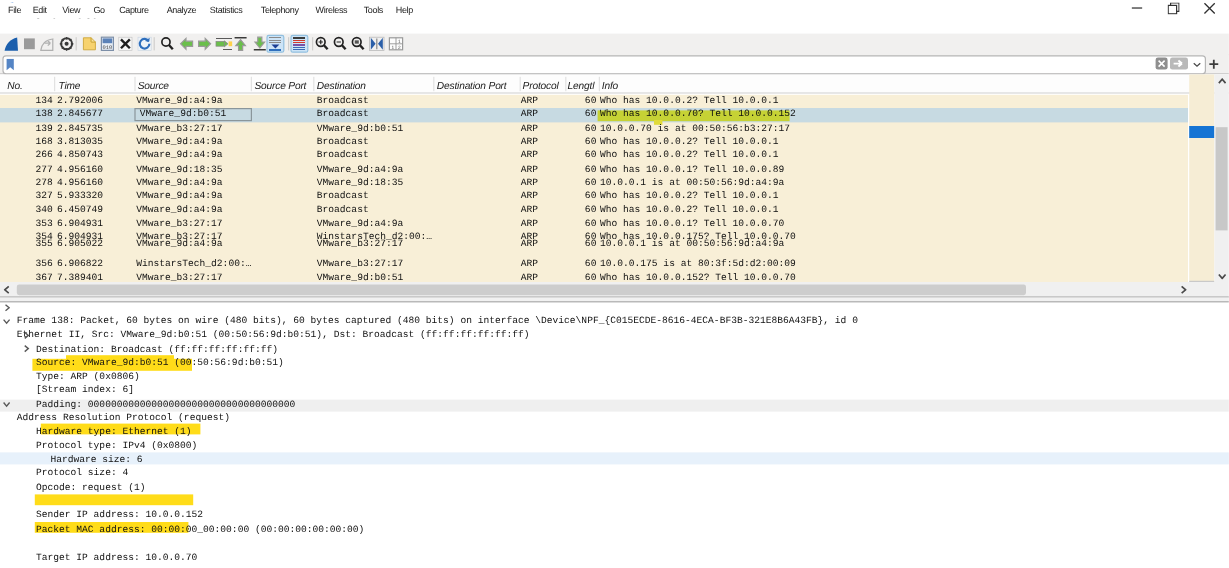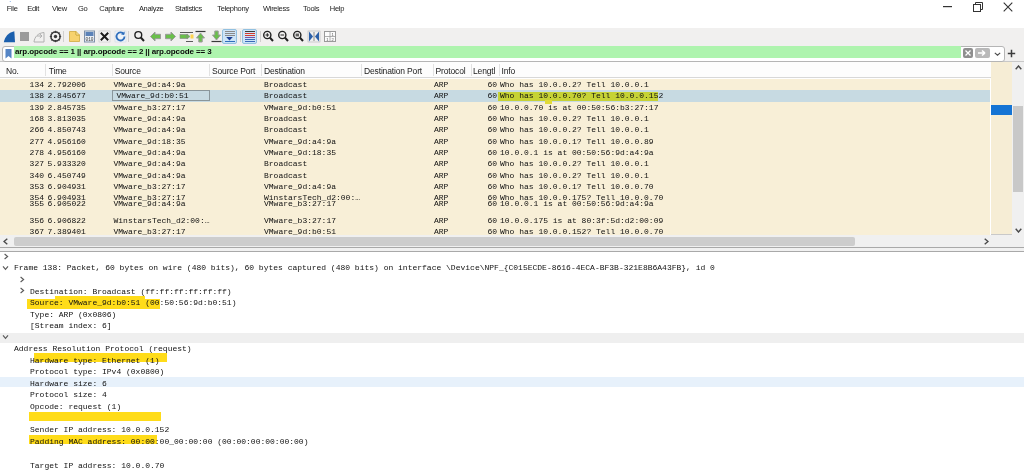--- a/index.html
+++ b/index.html
@@ -16,21 +16,21 @@
 .tbi{position:absolute;top:2px;width:13px;height:13px;}
 .tbsep{position:absolute;top:3px;width:1px;height:11px;background:#d0cfce;}
 .pressedbtn{position:absolute;top:1px;width:15px;height:15px;background:#cde4f7;border:1px solid #92c0e0;border-radius:2px;box-sizing:border-box;}
 
 #filterbar{position:absolute;left:0;top:45px;width:1024px;height:17px;background:#f1f0ef;border-bottom:1px solid #c8c8c8;box-sizing:border-box;}
 #filterbox{position:absolute;left:2px;top:1px;width:1001px;height:14px;background:#fff;border:1px solid #b5b5b5;border-radius:3px;}
 #filtergreen{position:absolute;left:14px;top:1px;width:947px;height:12px;background:#aef4ae;
  font-family:"Liberation Sans",sans-serif;font-weight:bold;font-size:8px;color:#0a0a0a;line-height:12px;padding-left:1px;box-sizing:border-box;letter-spacing:-0.1px;}
 
 #plheader{position:absolute;left:0;top:62px;width:1024px;height:16px;background:#fdfdfd;border-bottom:1px solid #d8d8d8;box-sizing:border-box;font-size:8.5px;color:#1a1a1a;letter-spacing:-0.15px;}
-#plheader span{position:absolute;top:4px;}
+#plheader span{position:absolute;top:4px;font-style:italic;}
 .hsep{position:absolute;top:2px;width:1px;height:12px;background:#e2e2e2;}
 #plist{position:absolute;left:0;top:79.2px;width:990px;height:156px;overflow:hidden;background:#f8efd7;
  font-family:"Liberation Mono",monospace;font-size:8px;color:#101010;}
 .prow{position:absolute;left:0;width:990px;height:11.3px;}
 .prow div{position:absolute;top:1px;white-space:pre;}
 .c-no{left:0;width:44px;text-align:right;}
 .c-time{left:47.5px;}
 .c-src{left:113.5px;}
 .c-dst{left:264px;}
 .c-proto{left:434px;}
@@ -198,21 +198,20 @@
       <text x="4.3" y="10.7" font-size="4" text-anchor="middle" fill="#555" font-family="Liberation Sans">1</text>
       <text x="9.7" y="10.7" font-size="4" text-anchor="middle" fill="#555" font-family="Liberation Sans">2</text>
     </svg>
 </div>
 
 <div id="filterbar">
  <div id="filterbox"></div>
  <svg class="abs" style="left:4.5px;top:3.5px" width="7" height="10" viewBox="0 0 7 10">
       <path d="M0.5,0 L6.5,0 L6.5,9.6 L3.5,7 L0.5,9.6 Z" fill="#5585c5"></path>
     </svg>
- <div id="filtergreen">arp.opcode == 1 || arp.opcode == 2 || arp.opcode == 3</div>
  <div class="abs" style="left:963px;top:3px;width:10px;height:10px;background:#8f8f8f;border-radius:2px">
    <svg width="10" height="10" viewBox="0 0 10 10">
         <path d="M2.5,2.5 L7.5,7.5 M7.5,2.5 L2.5,7.5" stroke="#fff" stroke-width="1.3"></path>
       </svg>
     </div>
  <div class="abs" style="left:975px;top:3px;width:15px;height:10px;background:#b9b9b9;border-radius:2px">
    <svg width="15" height="10" viewBox="0 0 15 10">
         <path d="M3,5 L10,5 M10,5 L7,2.5 M10,5 L7,7.5" stroke="#fff" stroke-width="1.6"></path>
       </svg>
     </div>
@@ -406,35 +405,37 @@
     <div class="hl" style="left:34px;top:103px;width:133px;height:9px"></div>
     <div class="hl" style="left:29px;top:162px;width:132px;height:9px"></div>
     <div class="hl" style="left:29px;top:185px;width:128px;height:9px"></div>
     <svg style="position:absolute;left:2.5px;top:2.5999999999999996px" width="6" height="7" viewBox="0 0 6 7">
       <path d="M1.6,1 L4.6,3.5 L1.6,6" fill="none" stroke="#5a5a5a" stroke-width="1.15"></path>
     </svg>
     <div class="dline" style="left:14px;top:1.4px">Frame 138: Packet, 60 bytes on wire (480 bits), 60 bytes captured (480 bits) on interface \Device\NPF_{C015ECDE-8616-4ECA-BF3B-321E8B6A43FB}, id 0</div>
     <svg style="position:absolute;left:1.5px;top:14.950000000000001px" width="7" height="6" viewBox="0 0 7 6">
       <path d="M1,1.4 L3.5,4.4 L6,1.4" fill="none" stroke="#5a5a5a" stroke-width="1.15"></path>
     </svg>
+    <div class="dline" style="left:14px;top:12.950000000000001px">Ethernet II, Src: VMware_9d:b0:51 (00:50:56:9d:b0:51), Dst: Broadcast (ff:ff:ff:ff:ff:ff)</div>
     <svg style="position:absolute;left:18.5px;top:25.7px" width="6" height="7" viewBox="0 0 6 7">
       <path d="M1.6,1 L4.6,3.5 L1.6,6" fill="none" stroke="#5a5a5a" stroke-width="1.15"></path>
     </svg>
     <div class="dline" style="left:30px;top:24.5px">Destination: Broadcast (ff:ff:ff:ff:ff:ff)</div>
     <svg style="position:absolute;left:18.5px;top:37.25000000000001px" width="6" height="7" viewBox="0 0 6 7">
       <path d="M1.6,1 L4.6,3.5 L1.6,6" fill="none" stroke="#5a5a5a" stroke-width="1.15"></path>
     </svg>
     <div class="dline" style="left:30px;top:36.050000000000004px">Source: VMware_9d:b0:51 (00:50:56:9d:b0:51)</div>
     <div class="dline" style="left:30px;top:47.6px">Type: ARP (0x0806)</div>
     <div class="dline" style="left:30px;top:59.15px">[Stream index: 6]</div>
+    <div class="dline" style="left:30px;top:70.70000000000002px">Padding: 000000000000000000000000000000000000</div>
     <svg style="position:absolute;left:1.5px;top:84.25000000000001px" width="7" height="6" viewBox="0 0 7 6">
       <path d="M1,1.4 L3.5,4.4 L6,1.4" fill="none" stroke="#5a5a5a" stroke-width="1.15"></path>
     </svg>
     <div class="dline" style="left:14px;top:82.25000000000001px">Address Resolution Protocol (request)</div>
     <div class="dline" style="left:30px;top:93.80000000000001px">Hardware type: Ethernet (1)</div>
     <div class="dline" style="left:30px;top:105.35000000000001px">Protocol type: IPv4 (0x0800)</div>
-    <div class="dline" style="left:30px;top:116.9px">Hardware size: 6</div>
+    <div class="dline" style="left:42px;top:116.9px">Hardware size: 6</div>
     <div class="dline" style="left:30px;top:128.45000000000002px">Protocol size: 4</div>
     <div class="dline" style="left:30px;top:140.00000000000003px">Opcode: request (1)</div>
     <div class="dline" style="left:30px;top:163.10000000000002px">Sender IP address: 10.0.0.152</div>
-    <div class="dline" style="left:30px;top:174.65px">Padding MAC address: 00:00:00_00:00:00 (00:00:00:00:00:00)</div>
+    <div class="dline" style="left:30px;top:174.65px">Packet MAC address: 00:00:00_00:00:00 (00:00:00:00:00:00)</div>
     <div class="dline" style="left:30px;top:199px">Target IP address: 10.0.0.70</div>
   </div>
 
 </body></html>

